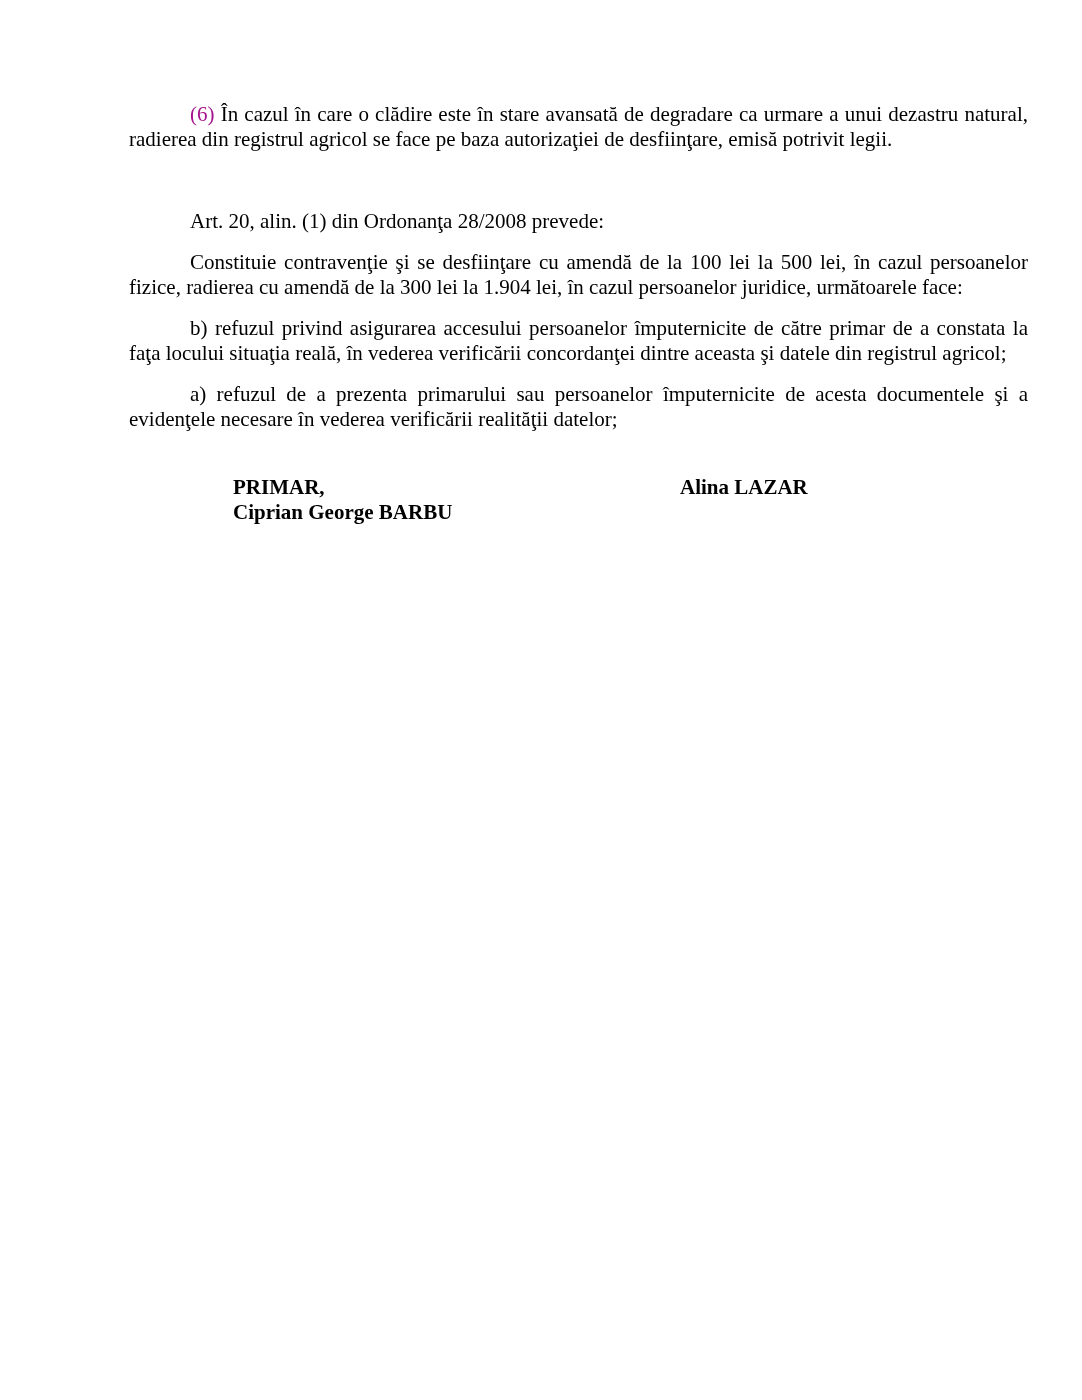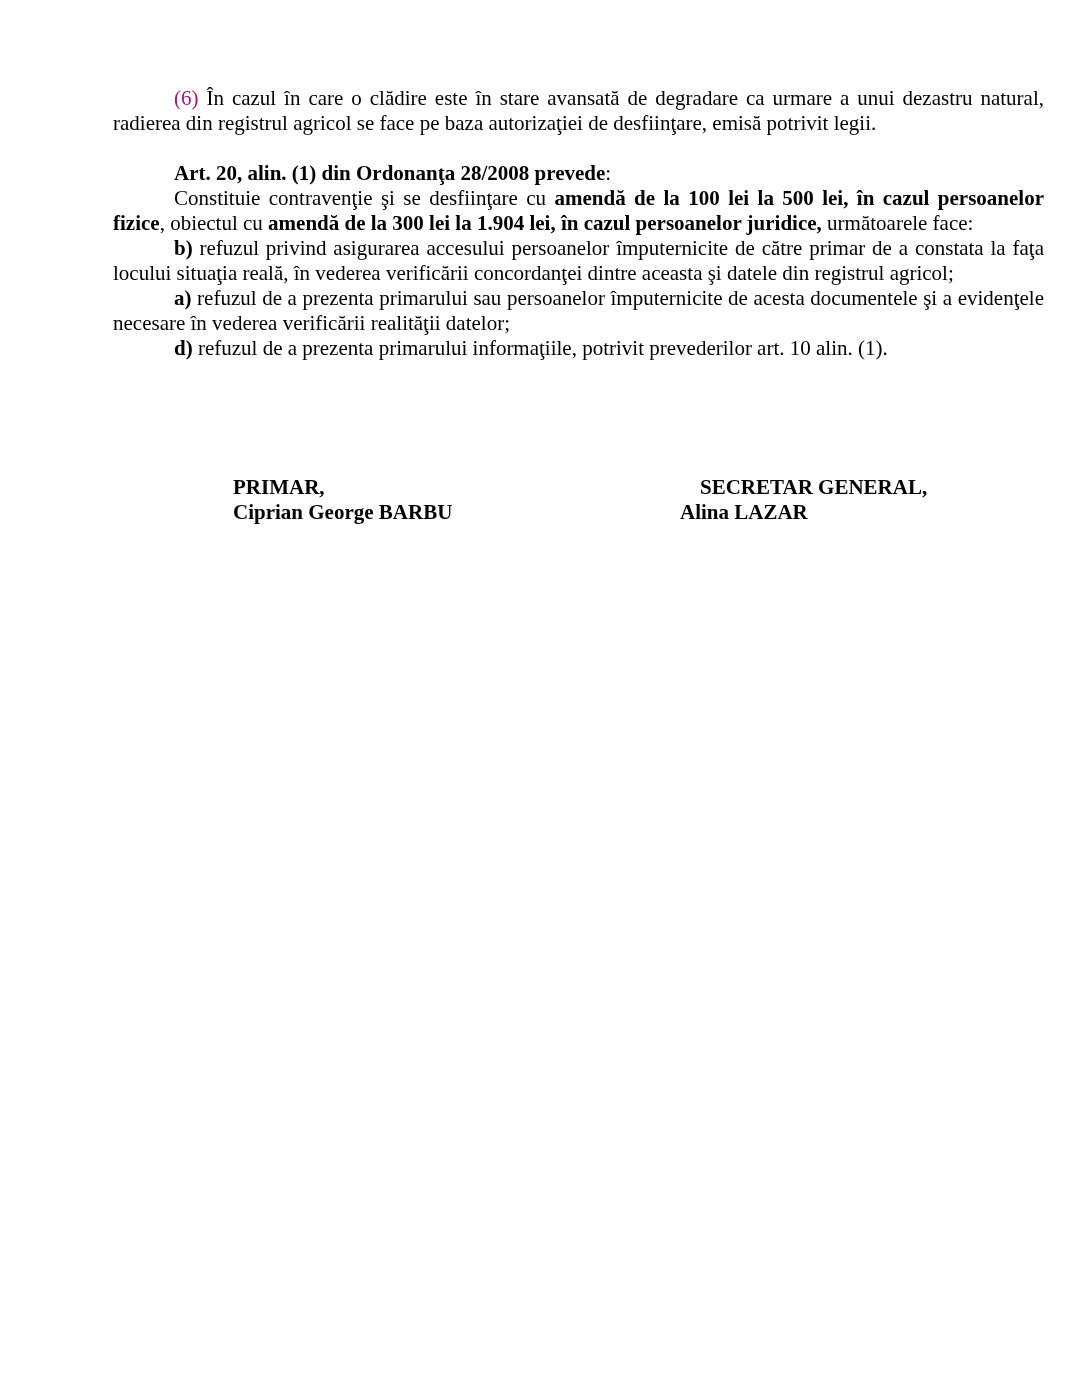--- a/index.html
+++ b/index.html
@@ -18,28 +18,28 @@
     color: #000000;
     overflow: hidden;
   }
   .content {
     position: absolute;
     left: 113px;
     top: 86px;
     width: 931px;
   }
   .content p {
-    margin: 0;
+    margin: 16px;
     text-align: justify;
     text-indent: 61px;
   }
   .spacer-line {
     height: 25px;
   }
-  .bold { font-weight: bold; }
+  .bold { font-weight: normal; }
   .magenta { color: #a5148c; }
   .sig-block {
     position: absolute;
     top: 475px;
     left: 0;
     width: 1082px;
     font-weight: bold;
   }
   .sig-col {
     position: absolute;
@@ -55,34 +55,32 @@
 
 <div class="page">
   <div class="content">
 
     <p><span class="magenta">(6)</span><span> În cazul în care o clădire este în stare avansată de degradare ca urmare a unui dezastru natural, radierea din registrul agricol se face pe baza autorizaţiei de desfiinţare, emisă potrivit legii.</span></p>
 
     <div class="spacer-line"></div>
 
     <p><span class="bold">Art. 20, alin. (1) din Ordonanţa 28/2008 prevede</span><span>:</span></p>
 
-    <p><span>Constituie contravenţie şi se desfiinţare cu </span><span class="bold">amendă de la 100 lei la 500 lei, în cazul persoanelor fizice</span><span>, obiectul cu </span><span class="bold">amendă de la 300 lei la 1.904 lei, în cazul persoanelor juridice,</span><span> următoarele face:</span></p>
+    <p><span>Constituie contravenţie şi se desfiinţare cu </span><span class="bold">amendă de la 100 lei la 500 lei, în cazul persoanelor fizice</span><span>, radierea cu </span><span class="bold">amendă de la 300 lei la 1.904 lei, în cazul persoanelor juridice,</span><span> următoarele face:</span></p>
 
     <p><span class="bold">b)</span><span> refuzul privind asigurarea accesului persoanelor împuternicite de către primar de a constata la faţa locului situaţia reală, în vederea verificării concordanţei dintre aceasta şi datele din registrul agricol;</span></p>
 
     <p><span class="bold">a)</span><span> refuzul de a prezenta primarului sau persoanelor împuternicite de acesta documentele şi a evidenţele necesare în vederea verificării realităţii datelor;</span></p>
 
 
-    <p><span class="bold">d)</span><span> refuzul de a prezenta primarului informaţiile, potrivit prevederilor art. 10 alin. (1).</span></p>
 
   </div>
 
   <div class="sig-block">
     <div class="sig-col sig-left">
       <span class="sig-title">PRIMAR,</span>
       <span class="sig-name">Ciprian George BARBU</span>
     </div>
     <div class="sig-col sig-right">
-      <span class="sig-title">SECRETAR GENERAL,</span>
       <span class="sig-name">Alina LAZAR</span>
     </div>
   </div>
 </div>
 
 </body></html>

